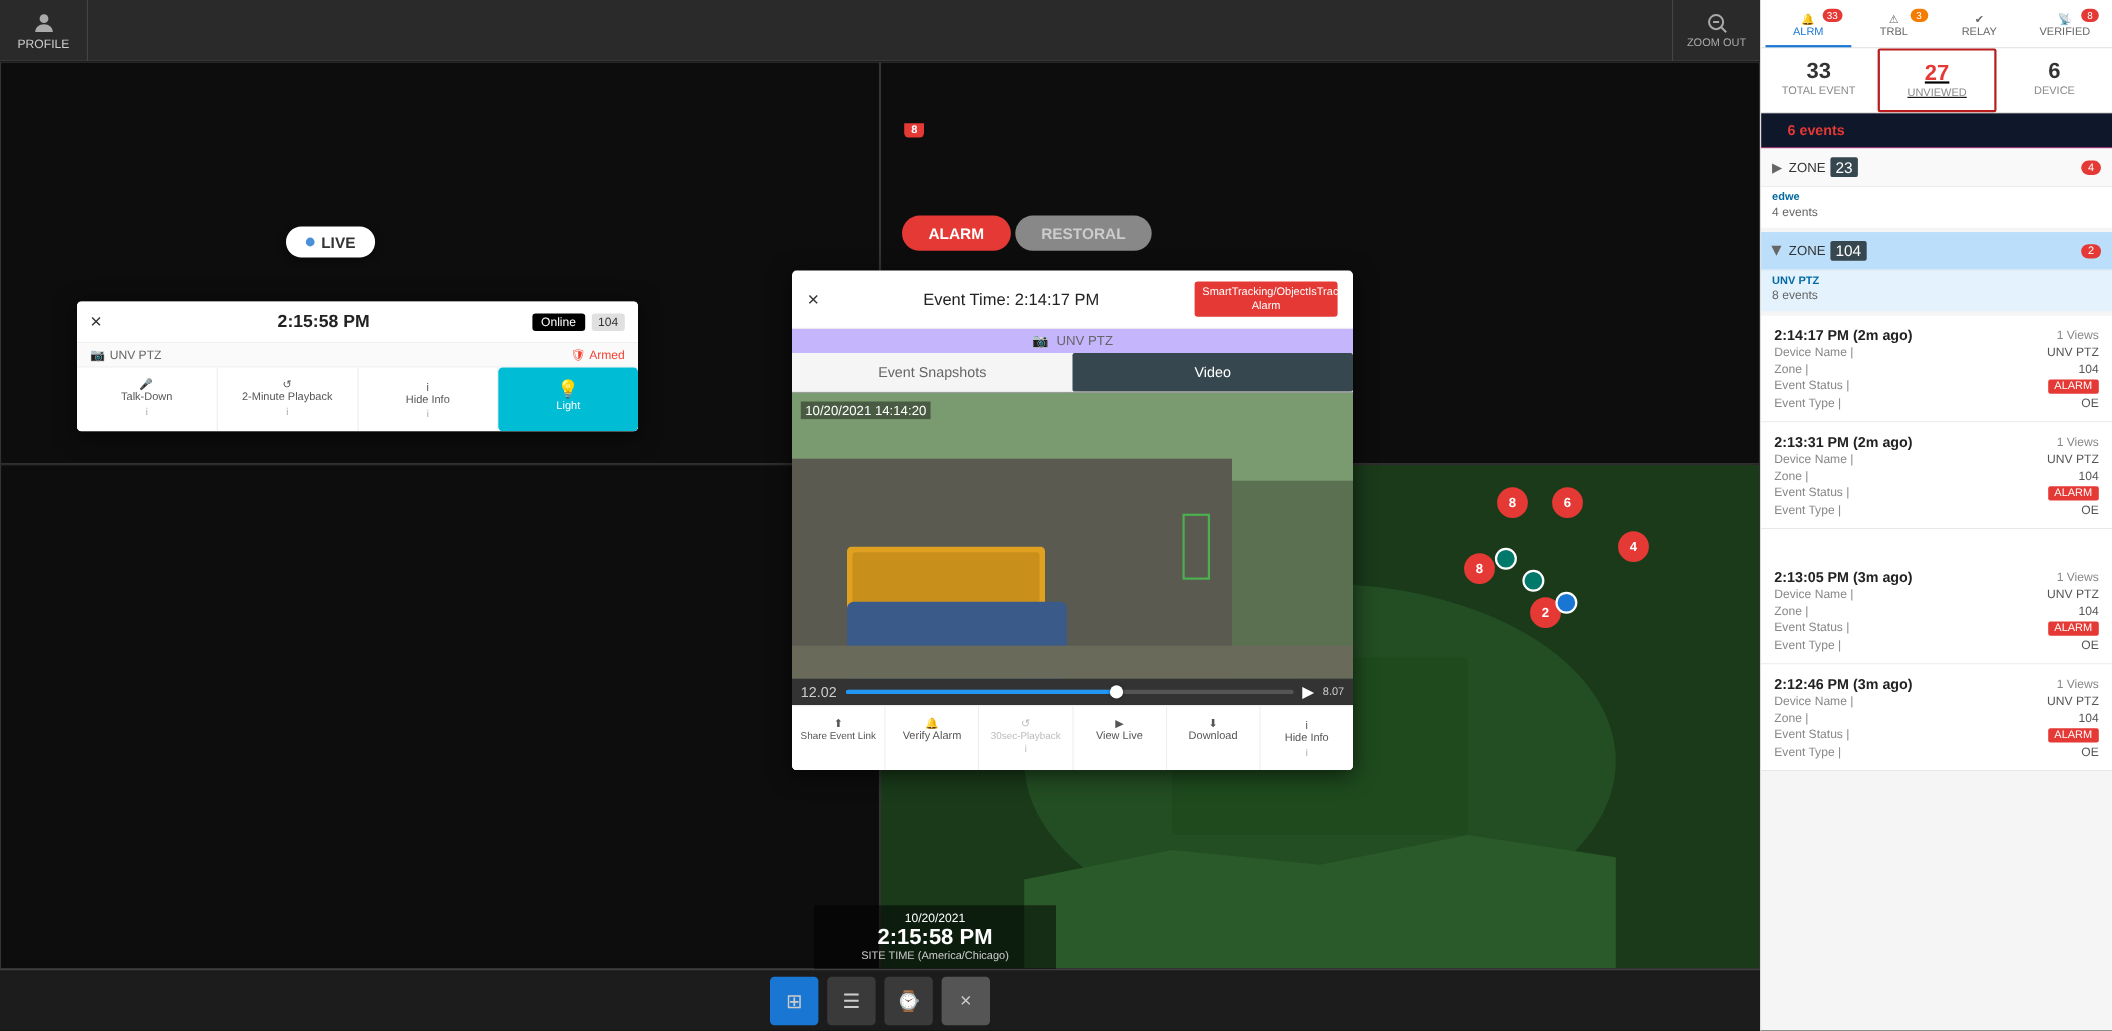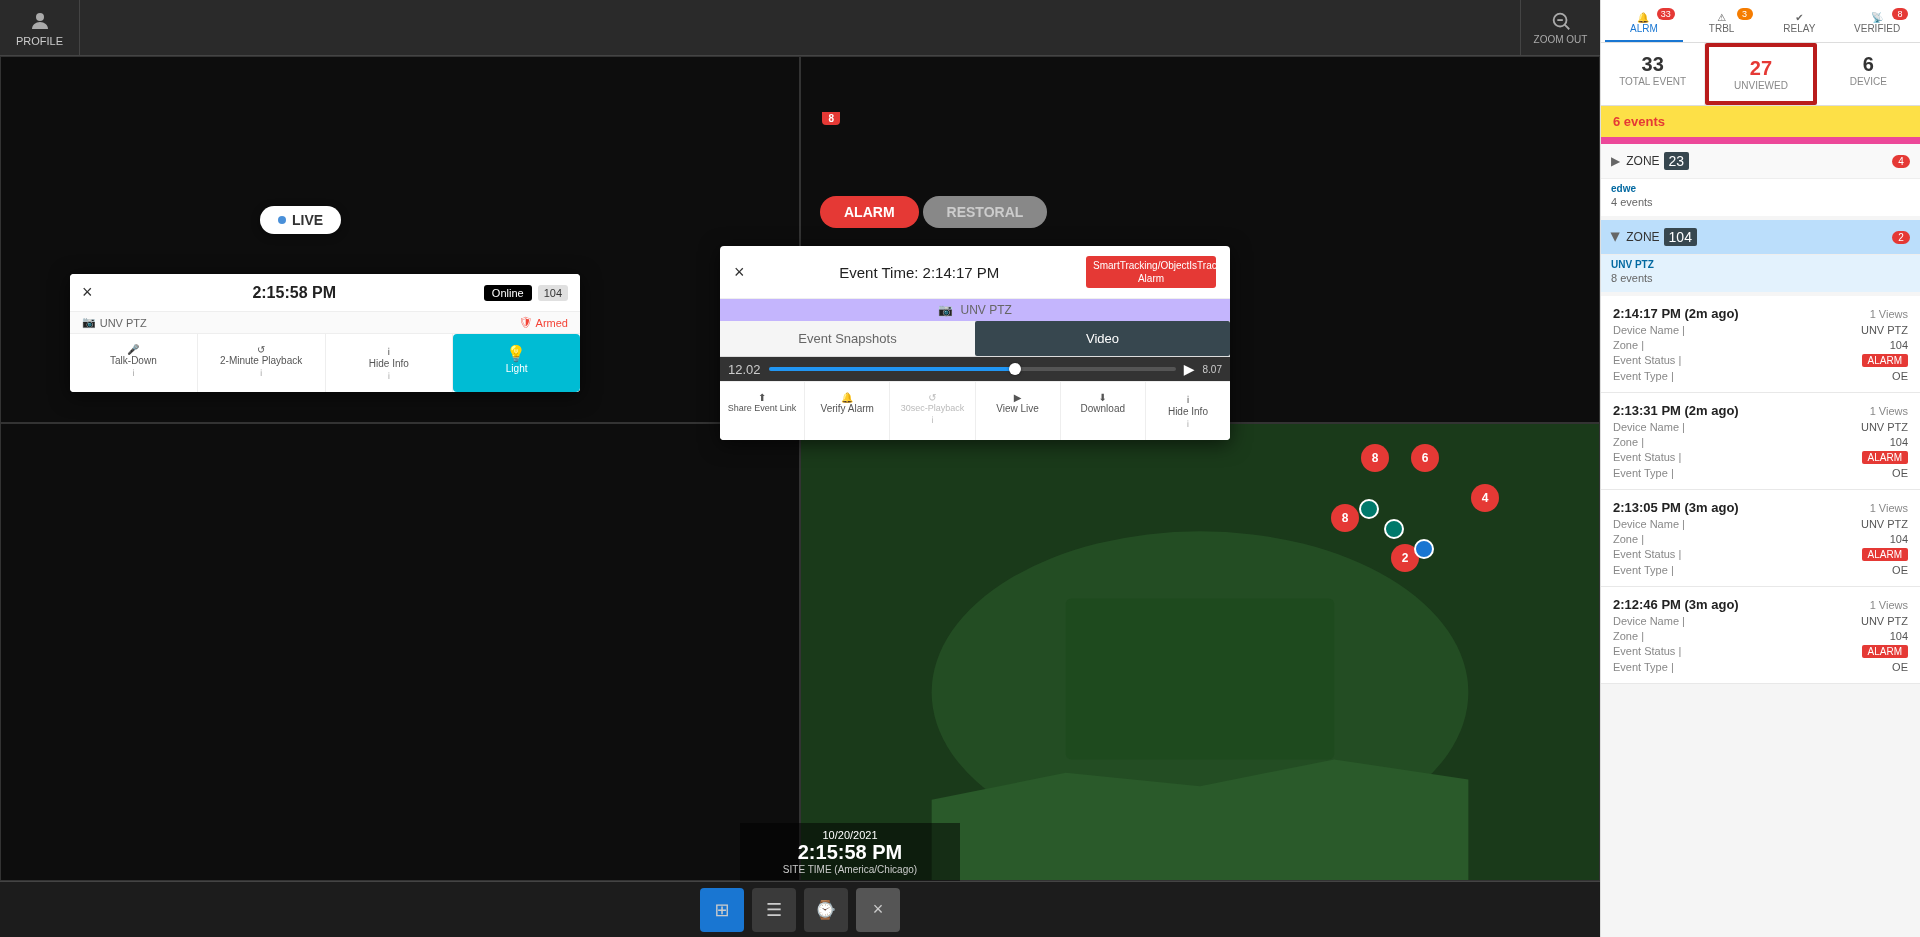--- a/index.html
+++ b/index.html
@@ -205,26 +205,26 @@
       display: flex; background: #fff; border-bottom: 1px solid #ddd;
     }
     .count-cell {
       flex: 1; text-align: center; padding: 10px 4px; border-right: 1px solid #eee;
       cursor: pointer;
     }
     .count-cell:last-child { border-right: none; }
     .count-num { font-size: 20px; font-weight: bold; color: #333; }
     .count-num.red { color: #e53935; }
     .count-label { font-size: 10px; color: #888; }
-    .count-cell.active-cell { border: 4px solid #b91c1c; border-radius: 2px; }
+    .count-cell.active-cell { border: 2px solid #b91c1c; border-radius: 2px; text-decoration: underline; }
 
     
     .six-events {
-      padding: 8px 12px; color: #e53935; font-size: 13px; font-weight: bold;
-      background: #fde047; border-bottom: 7px solid #ec4899;
+      padding: 8px 24px; color: #e53935; font-size: 13px; font-weight: bold;
+      background: #0f172a; border-bottom: 1px solid #ec4899;
     }
 
     
     .zone-section { background: #fff; margin-bottom: 4px; }
     .zone-header {
       display: flex; align-items: center; padding: 8px 10px;
       background: #f9f9f9; border-bottom: 1px solid #eee; cursor: pointer;
     }
     .zone-arrow { color: #666; margin-right: 6px; font-size: 12px; }
     .zone-label { font-size: 12px; color: #333; margin-right: 4px; }
@@ -453,20 +453,41 @@
         <span style="margin-left:4px;">UNV PTZ</span>
       </div>
       <div class="event-tabs">
         <div class="event-tab">
           <span>Event Snapshots</span>
         </div>
         <div class="event-tab active">
           <span>Video</span>
         </div>
       </div>
+      <div class="event-video">
+        <div style="width:100%;height:100%;background:linear-gradient(160deg,#4a5a40 0%,#3a4a38 30%,#2a3a28 60%,#1a2a18 100%);position:relative;">
+          <svg width="100%" height="100%" viewBox="0 0 510 260" preserveAspectRatio="xMidYMid slice">
+            <rect width="510" height="260" fill="#5a7050"></rect>
+
+            <rect x="0" y="0" width="510" height="80" fill="#7a9a70"></rect>
+
+            <rect x="0" y="60" width="400" height="200" fill="#5a5a50"></rect>
+
+            <rect x="50" y="140" width="180" height="90" fill="#e0a020" rx="4"></rect>
+            <rect x="55" y="145" width="170" height="50" fill="#c8901a" rx="3"></rect>
+
+            <rect x="50" y="190" width="200" height="70" fill="#3a5a8a" rx="6"></rect>
+
+            <rect x="0" y="230" width="510" height="30" fill="#6a6a5a"></rect>
+          </svg>
+          
+          <div class="detection-box" style="right:130px;top:110px;width:25px;height:60px;"></div>
+        </div>
+        <div class="event-video-timestamp">10/20/2021  14:14:20</div>
+      </div>
       <div class="event-video-bar">
         <span class="video-time-left">12.02</span>
         <div class="video-progress">
           <div class="video-progress-fill"></div>
           <div class="video-progress-dot"></div>
         </div>
         <span class="play-btn">▶</span>
         <div style="width:8px;"></div>
         <span class="video-time-right">8.07</span>
       </div>
@@ -606,21 +627,21 @@
       <span class="event-item-label">Event Status |</span>
       <span class="event-status-badge">ALARM</span>
     </div>
     <div class="event-item-row">
       <span class="event-item-label">Event Type |</span>
       <span class="event-item-value">OE</span>
     </div>
   </div>
 
   <div class="event-item">
-    <div style="display:flex;justify-content:space-between;align-items:center;">
+    <div style="display:flex;justify-content:space-between;align-items:center;margin-top:26px;">
       <span class="event-item-time">2:13:05 PM (3m ago)</span>
       <span class="event-item-views">1 Views</span>
     </div>
     <div class="event-item-row">
       <span class="event-item-label">Device Name |</span>
       <span class="event-item-value">UNV PTZ</span>
     </div>
     <div class="event-item-row">
       <span class="event-item-label">Zone |</span>
       <span class="event-item-value">104</span>

